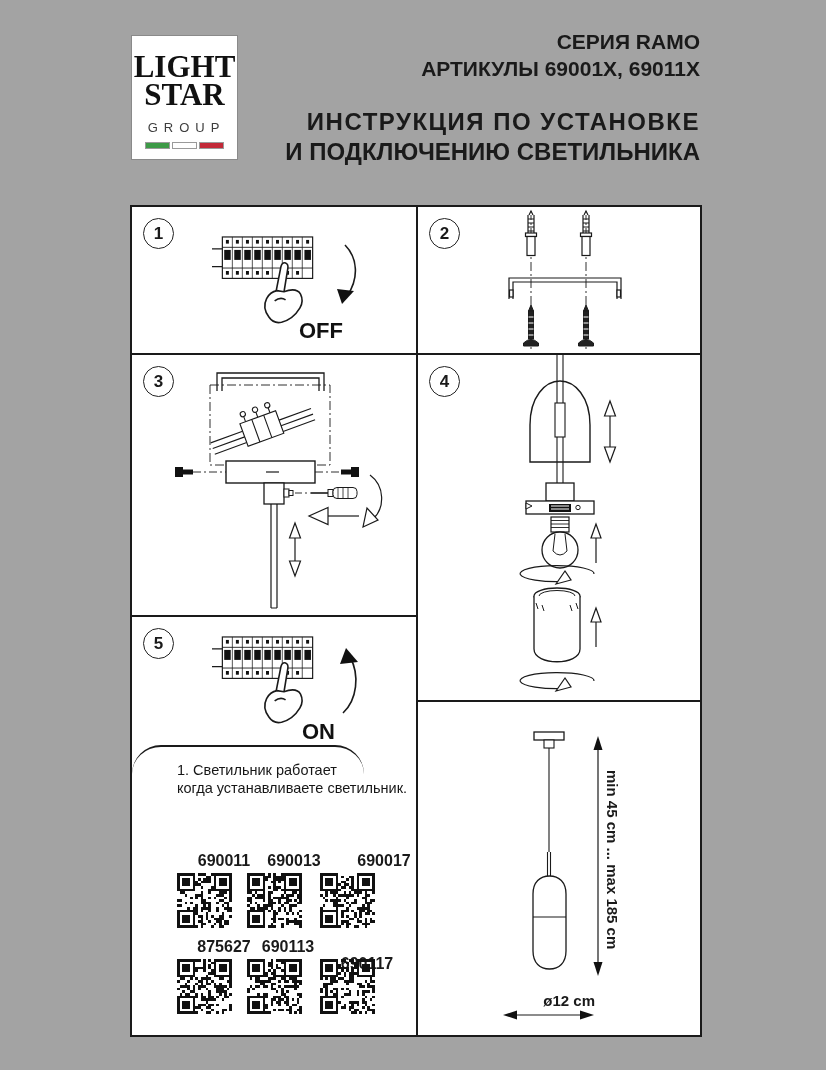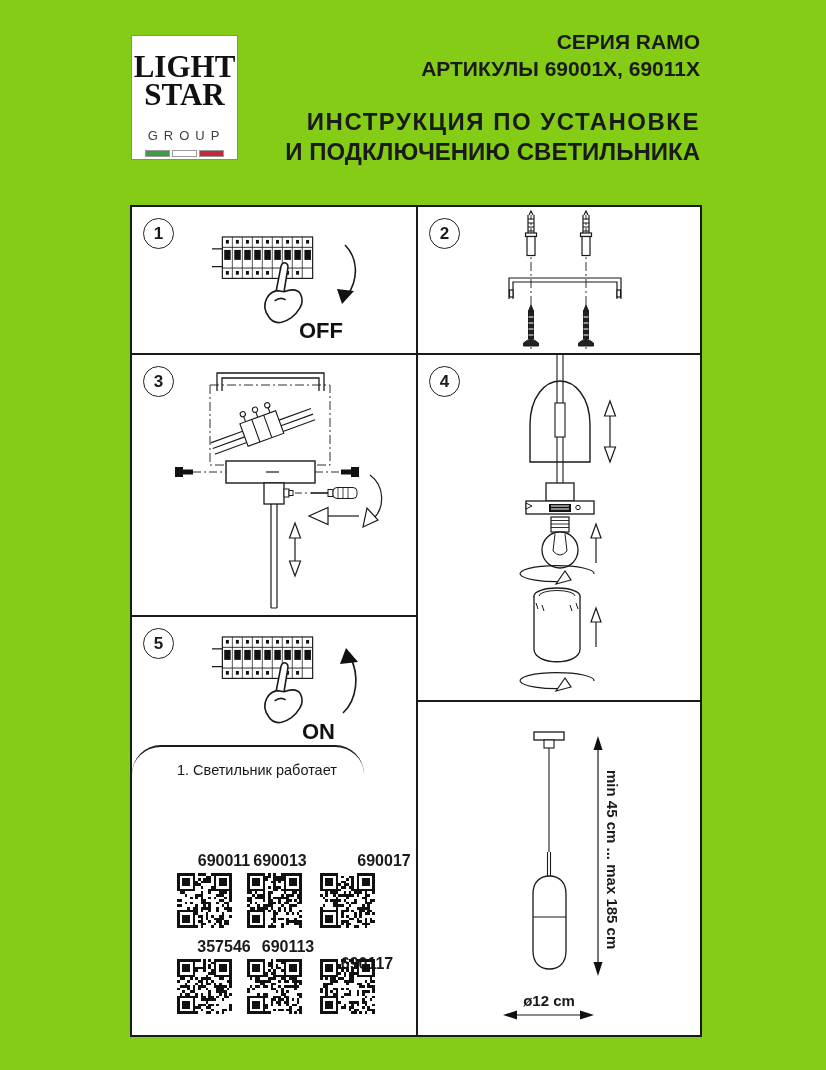--- a/index.html
+++ b/index.html
@@ -1,24 +1,24 @@
 <!DOCTYPE html>
 <html><head>
 <meta charset="utf-8">
 <style>
   * { box-sizing: border-box; margin: 0; padding: 0; }
   body { background: #fff; font-family: "Liberation Sans", sans-serif; color: #1a1a1a; }
-  .page { position: relative; width: 826px; height: 1070px; background: #84cc16; overflow: hidden; }
+  .page { position: relative; width: 826px; height: 1070px; background: #a3a3a3; overflow: hidden; }
 
   
   .logo-box { position: absolute; left: 131px; top: 35px; width: 107px; height: 125px;
               border: 1px solid #8a8a8a; text-align: center; padding-top: 16px; background:#fff; }
   .logo-light, .logo-star { font-family: "Liberation Serif", serif; font-weight: 700;
               font-size: 31px; line-height: 28px; letter-spacing: 0px; color:#111; transform: scaleY(1.05); }
-  .logo-group { font-size: 13px; letter-spacing: 6px; color: #3d3d3d; margin-top: 20px; padding-left: 4px; }
+  .logo-group { font-size: 13px; letter-spacing: 6px; color: #3d3d3d; margin-top: 12px; padding-left: 4px; }
   .flag { display: flex; gap: 2px; width: 80px; height: 7px; margin: 7px auto 0 auto; }
   .flag .seg { flex: 1; border: 1px solid #9a9a9a; }
 
   .titles { position: absolute; left: 250px; top: 28px; width: 450px; text-align: right; }
   .t-series   { font-weight: 700; font-size: 21px; line-height: 27px; }
   .t-articles { font-weight: 700; font-size: 21px; line-height: 27px; }
   .t-inst1    { font-weight: 700; font-size: 24px; line-height: 30px; letter-spacing: 1.5px; margin-top: 25px; }
   .t-inst2    { font-weight: 700; font-size: 24px; line-height: 30px; letter-spacing: 0px; }
 
   
@@ -43,21 +43,21 @@
   
   .notes { position: absolute; left: 45px; top: 15px; width: 235px;
            font-size: 14.5px; line-height: 17.5px; font-weight: 500; color: #161616; }
   .qr-label { position: absolute; width: 64px; text-align: center; font-weight: 700; font-size: 16px; margin-left: 20px; }
   .qr-img { position: absolute; width: 55px; height: 55px; }
 
   
   .dim-height { position: absolute; left: 186px; top: 40px; height: 235px;
                 writing-mode: vertical-rl; display: flex; align-items: center; justify-content: center;
                 font-weight: 700; font-size: 15px; white-space: nowrap; }
-  .dim-diameter { position: absolute; left: 85px; top: 290px; width: 92px; text-align: center;
+  .dim-diameter { position: absolute; left: 85px; top: 290px; width: 92px; text-align: right;
                   font-weight: 700; font-size: 15px; }
 </style>
 </head>
 <body>
 
 <div class="page">
 
   <svg width="0" height="0" style="position:absolute" aria-hidden="true">
     <defs>
       <g id="breaker" stroke="#1a1a1a" fill="none" stroke-width="1.6">
@@ -272,23 +272,24 @@
         <use href="#hand" transform="translate(130,46) scale(1.15)"></use>
         <path d="M211,96 C225,83 228,58 218,40" fill="none" stroke="#1a1a1a" stroke-width="1.6"></path>
         <polygon points="214,31 226,45 208,47" fill="#111"></polygon>
         <text x="170" y="122" font-size="22">ON</text>
       </svg>
     </section>
 
     <section class="panel p6">
       <div class="notes">
         <div>1. Светильник работает</div>
+        <div>когда устанавливаете светильник.</div>
       </div>
       <div class="qr-label" style="left:40px; top:105px">690011</div>
-      <div class="qr-label" style="left:96px;top:105px">690013</div>
+      <div class="qr-label" style="left:110px;top:105px">690013</div>
       <div class="qr-label" style="left:200px;top:105px">690017</div>
       <div class="qr-img" style="left:45px; top:126px"><svg viewBox="0 0 21 21" width="55" height="55" shape-rendering="crispEdges" fill="#111">
             <rect x="0" y="0" width="1" height="1"></rect>
             <rect x="1" y="0" width="1" height="1"></rect>
             <rect x="2" y="0" width="1" height="1"></rect>
             <rect x="3" y="0" width="1" height="1"></rect>
             <rect x="4" y="0" width="1" height="1"></rect>
             <rect x="5" y="0" width="1" height="1"></rect>
             <rect x="6" y="0" width="1" height="1"></rect>
             <rect x="0" y="1" width="1" height="1"></rect>
@@ -958,21 +959,21 @@
             <rect x="11" y="19" width="1" height="1"></rect>
             <rect x="16" y="19" width="1" height="1"></rect>
             <rect x="17" y="19" width="1" height="1"></rect>
             <rect x="18" y="19" width="1" height="1"></rect>
             <rect x="7" y="20" width="1" height="1"></rect>
             <rect x="10" y="20" width="1" height="1"></rect>
             <rect x="13" y="20" width="1" height="1"></rect>
             <rect x="14" y="20" width="1" height="1"></rect>
             <rect x="17" y="20" width="1" height="1"></rect>
           </svg></div>
-      <div class="qr-label" style="left:40px; top:191px">357546</div>
+      <div class="qr-label" style="left:40px; top:191px">875627</div>
       <div class="qr-label" style="left:104px;top:191px">690113</div>
       <div class="qr-label" style="left:183px;top:208px">690117</div>
       <div class="qr-img" style="left:45px; top:212px"><svg viewBox="0 0 21 21" width="55" height="55" shape-rendering="crispEdges" fill="#111">
             <rect x="0" y="0" width="1" height="1"></rect>
             <rect x="1" y="0" width="1" height="1"></rect>
             <rect x="2" y="0" width="1" height="1"></rect>
             <rect x="3" y="0" width="1" height="1"></rect>
             <rect x="4" y="0" width="1" height="1"></rect>
             <rect x="5" y="0" width="1" height="1"></rect>
             <rect x="6" y="0" width="1" height="1"></rect>

